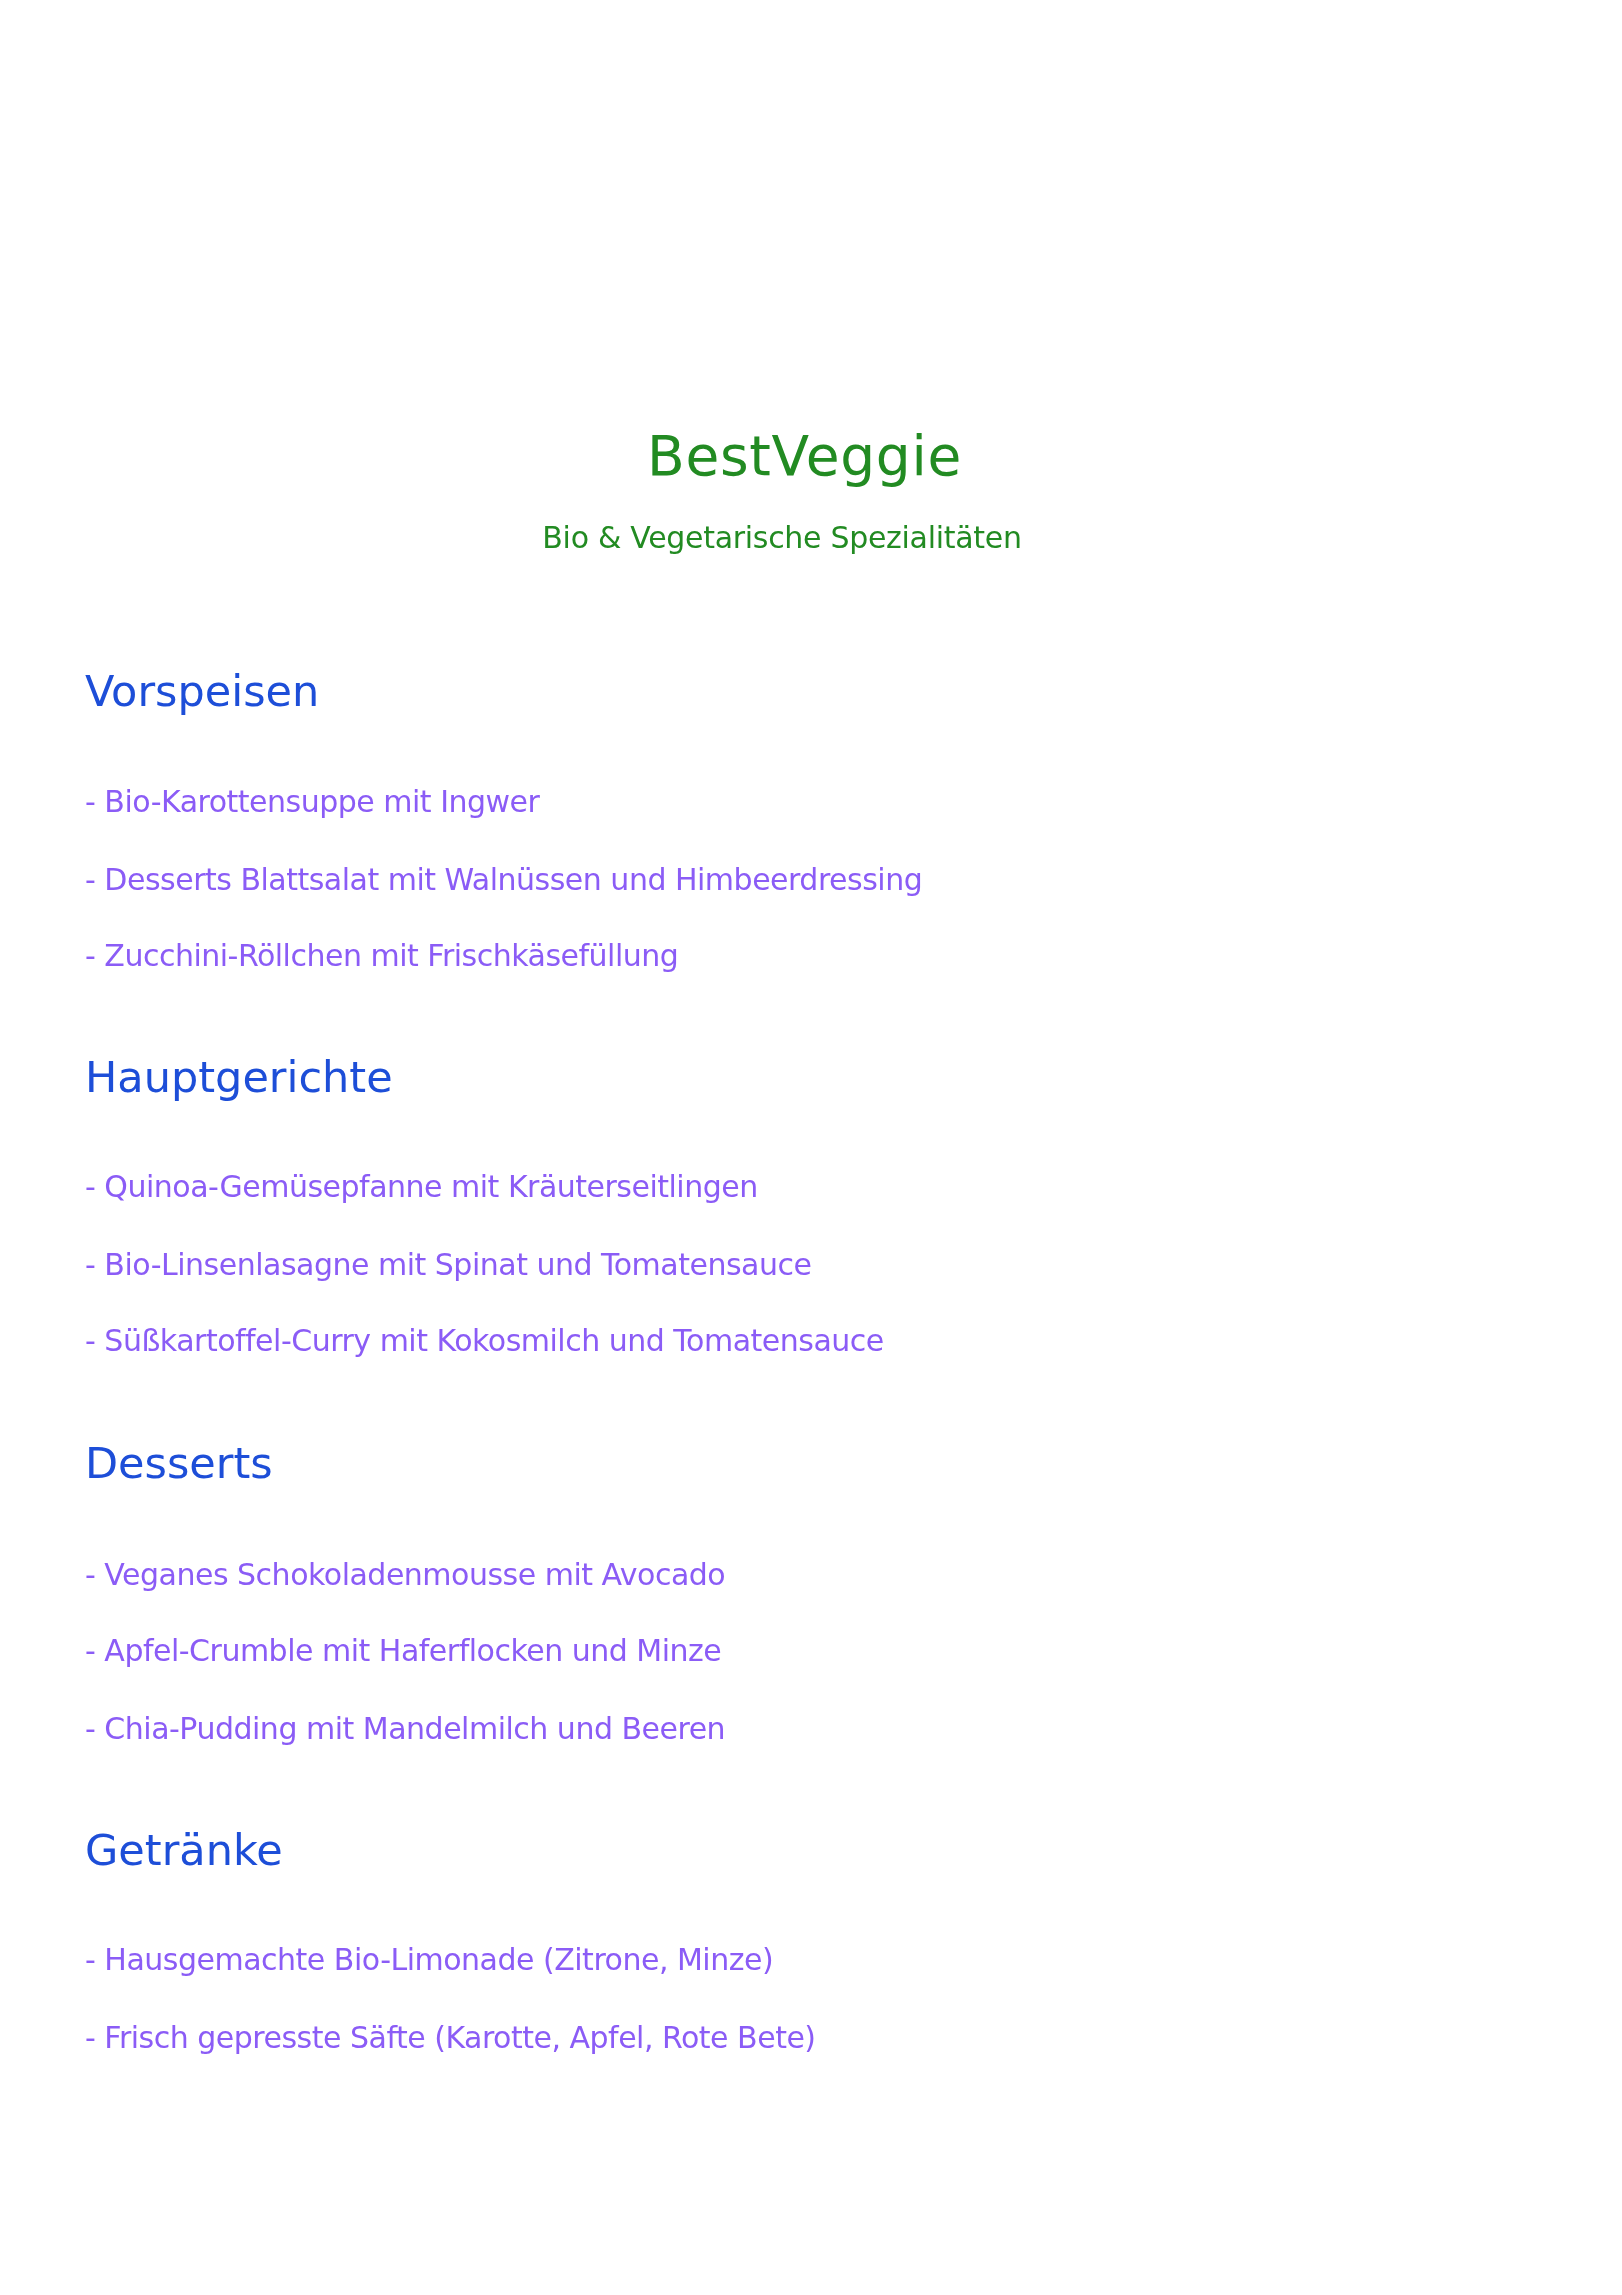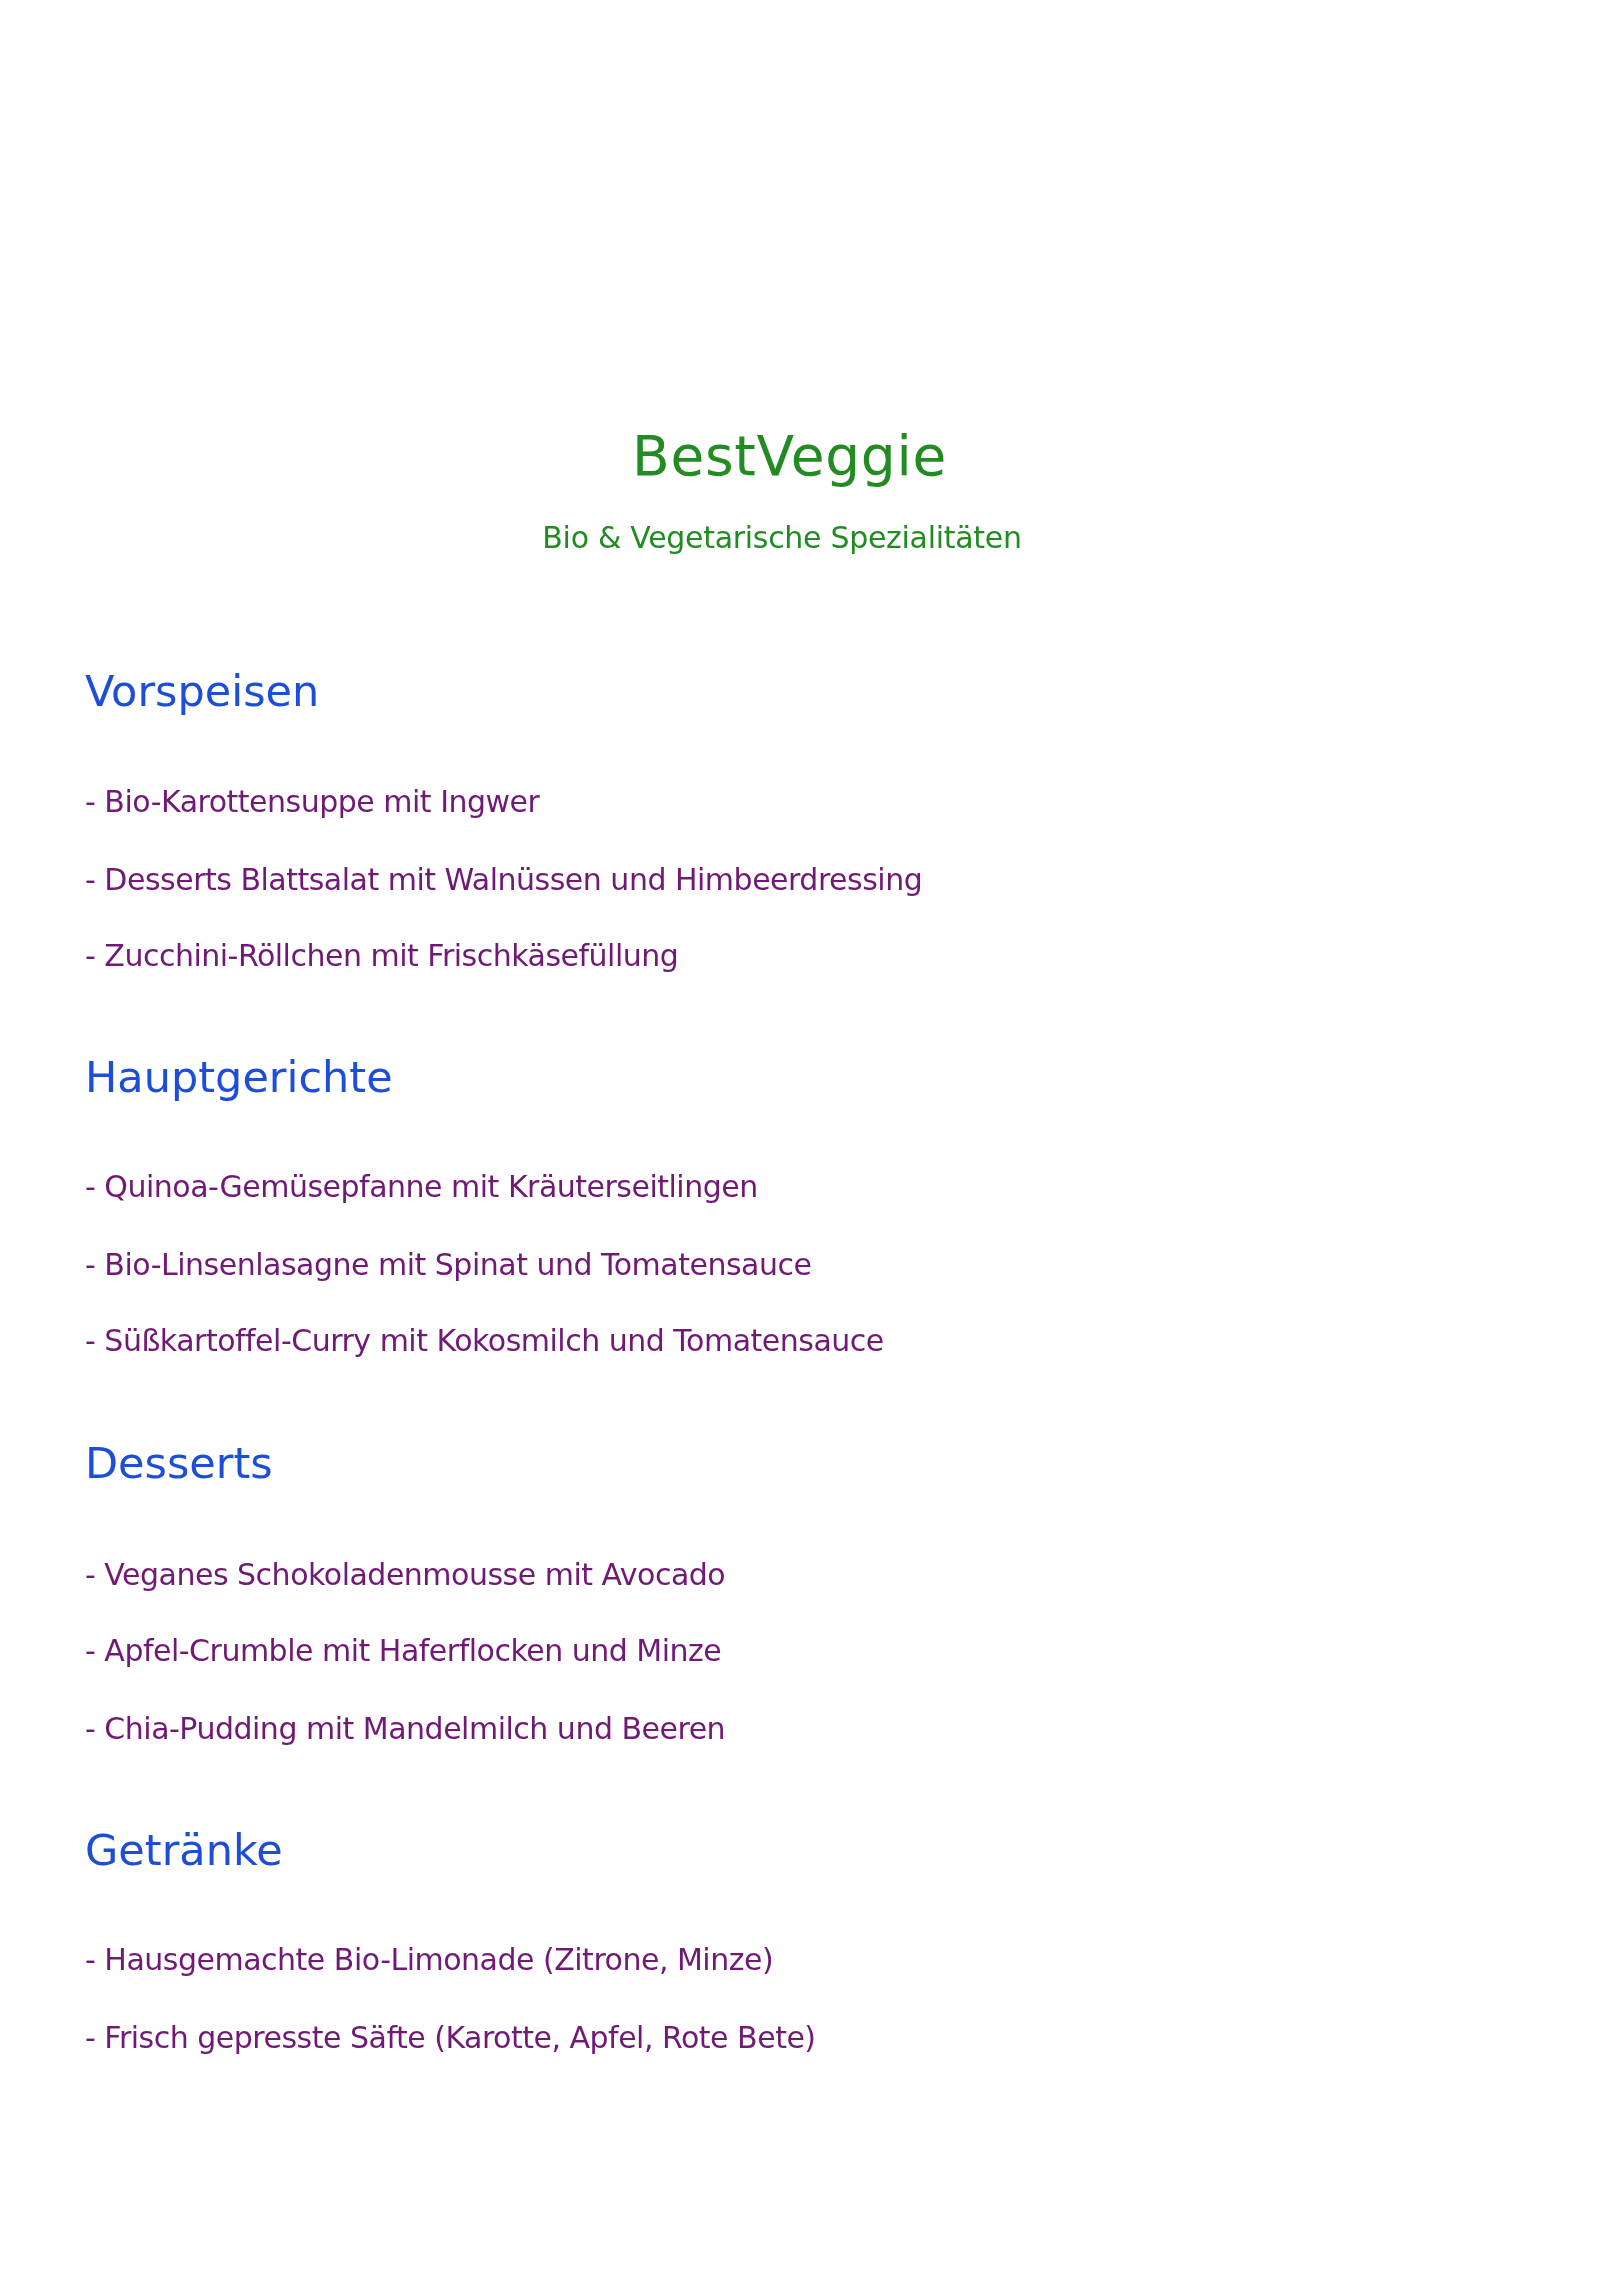--- a/index.html
+++ b/index.html
@@ -1,25 +1,25 @@
 <!DOCTYPE html>
 <html style="font-size:10.5px"><head>
 <meta charset="utf-8">
 <style>
   html, body { margin: 0; padding: 0; background: #ffffff; }
   body { width: 1623px; height: 2295px; position: relative; overflow: hidden;
          font-family: "DejaVu Sans", sans-serif; }
-  .title { position: absolute; left: 0; width: 1579px; top: 424px; text-align: center;
+  .title { position: absolute; left: 15px; width: 1579px; top: 424px; text-align: center;
            font-size: 55px; line-height: 65px; color: #228B22; letter-spacing: 0.7px; }
   .subtitle { position: absolute; left: 0; width: 1564px; top: 518px; text-align: center;
               font-size: 30px; line-height: 39px; color: #228B22; letter-spacing: -0.3px; }
   .heading { position: absolute; left: 85px; font-size: 43px; line-height: 52px;
              color: #1d4ed8; letter-spacing: 0px; white-space: nowrap; }
   .item { position: absolute; left: 85px; font-size: 30px; line-height: 39px;
-          color: #701a75; letter-spacing: -0.5px; white-space: nowrap; }
+          color: #8b5cf6; letter-spacing: -0.5px; white-space: nowrap; }
 </style>
 </head>
 <body>
 
 <div class="title">BestVeggie</div>
 <div class="subtitle">Bio &amp; Vegetarische Spezialitäten</div>
 
 <div>
   <div class="heading" style="top:665px">Vorspeisen</div>
   <div class="item" style="top:782px">- Bio-Karottensuppe mit Ingwer</div>

